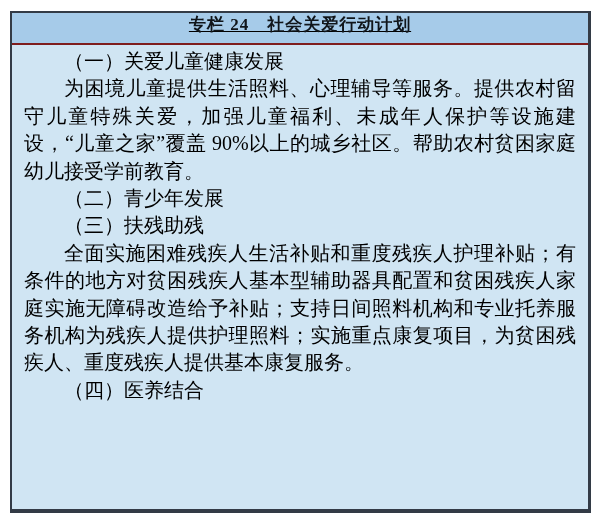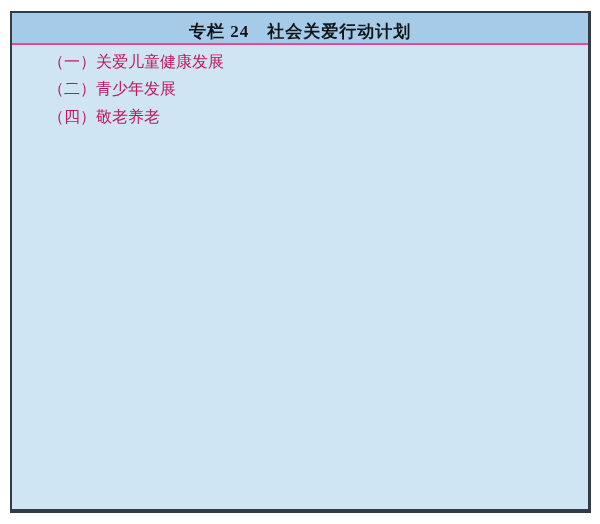--- a/index.html
+++ b/index.html
@@ -22,37 +22,38 @@
     height: 502px;
     box-sizing: border-box;
     border: 2px solid #333b46;
     border-right-width: 3px;
     border-bottom-width: 4px;
     background: #d0e5f3;
   }
   .panel-header {
     height: 30px;
     background: #a6cbe9;
-    border-bottom: 2px solid #ec4899;
+    border-bottom: 2px solid #7f1d1d;
     display: flex;
-    align-items: flex-end;
+    align-items: flex-start;
     justify-content: center;
+    text-decoration: underline;
   }
   .panel-title {
     font-size: 17px;
     font-weight: bold;
     color: #10151a;
     letter-spacing: 1px;
     white-space: pre;
   }
   .panel-body {
-    padding: 3px 12px 0 4px;
-    font-size: 16px;
+    padding: 3px 12px 0 12px;
+    font-size: 20px;
     line-height: 27.4px;
-    color: #be185d;
+    color: #000000;
   }
   .section-heading {
     margin: 0;
     text-indent: 2em;
   }
   .section-body {
     margin: 0;
     text-indent: 2em;
     text-align: justify;
   }
@@ -61,25 +62,30 @@
 <body>
 
 <div class="panel">
   <div class="panel-header">
     <span class="panel-title">专栏 24　社会关爱行动计划</span>
   </div>
   <div class="panel-body">
 
     <div>
       <p class="section-heading">（一）关爱儿童健康发展</p>
+      <p class="section-body">为困境儿童提供生活照料、心理辅导等服务。提供农村留守儿童特殊关爱，加强儿童福利、未成年人保护等设施建设，“儿童之家”覆盖 90%以上的城乡社区。帮助农村贫困家庭幼儿接受学前教育。</p>
     </div>
 
     <div>
       <p class="section-heading">（二）青少年发展</p>
     </div>
 
+    <div>
+      <p class="section-heading">（三）扶残助残</p>
+      <p class="section-body">全面实施困难残疾人生活补贴和重度残疾人护理补贴；有条件的地方对贫困残疾人基本型辅助器具配置和贫困残疾人家庭实施无障碍改造给予补贴；支持日间照料机构和专业托养服务机构为残疾人提供护理照料；实施重点康复项目，为贫困残疾人、重度残疾人提供基本康复服务。</p>
+    </div>
 
     <div>
-      <p class="section-heading">（四）敬老养老</p>
+      <p class="section-heading">（四）医养结合</p>
     </div>
 
   </div>
 </div>
 
 </body></html>

